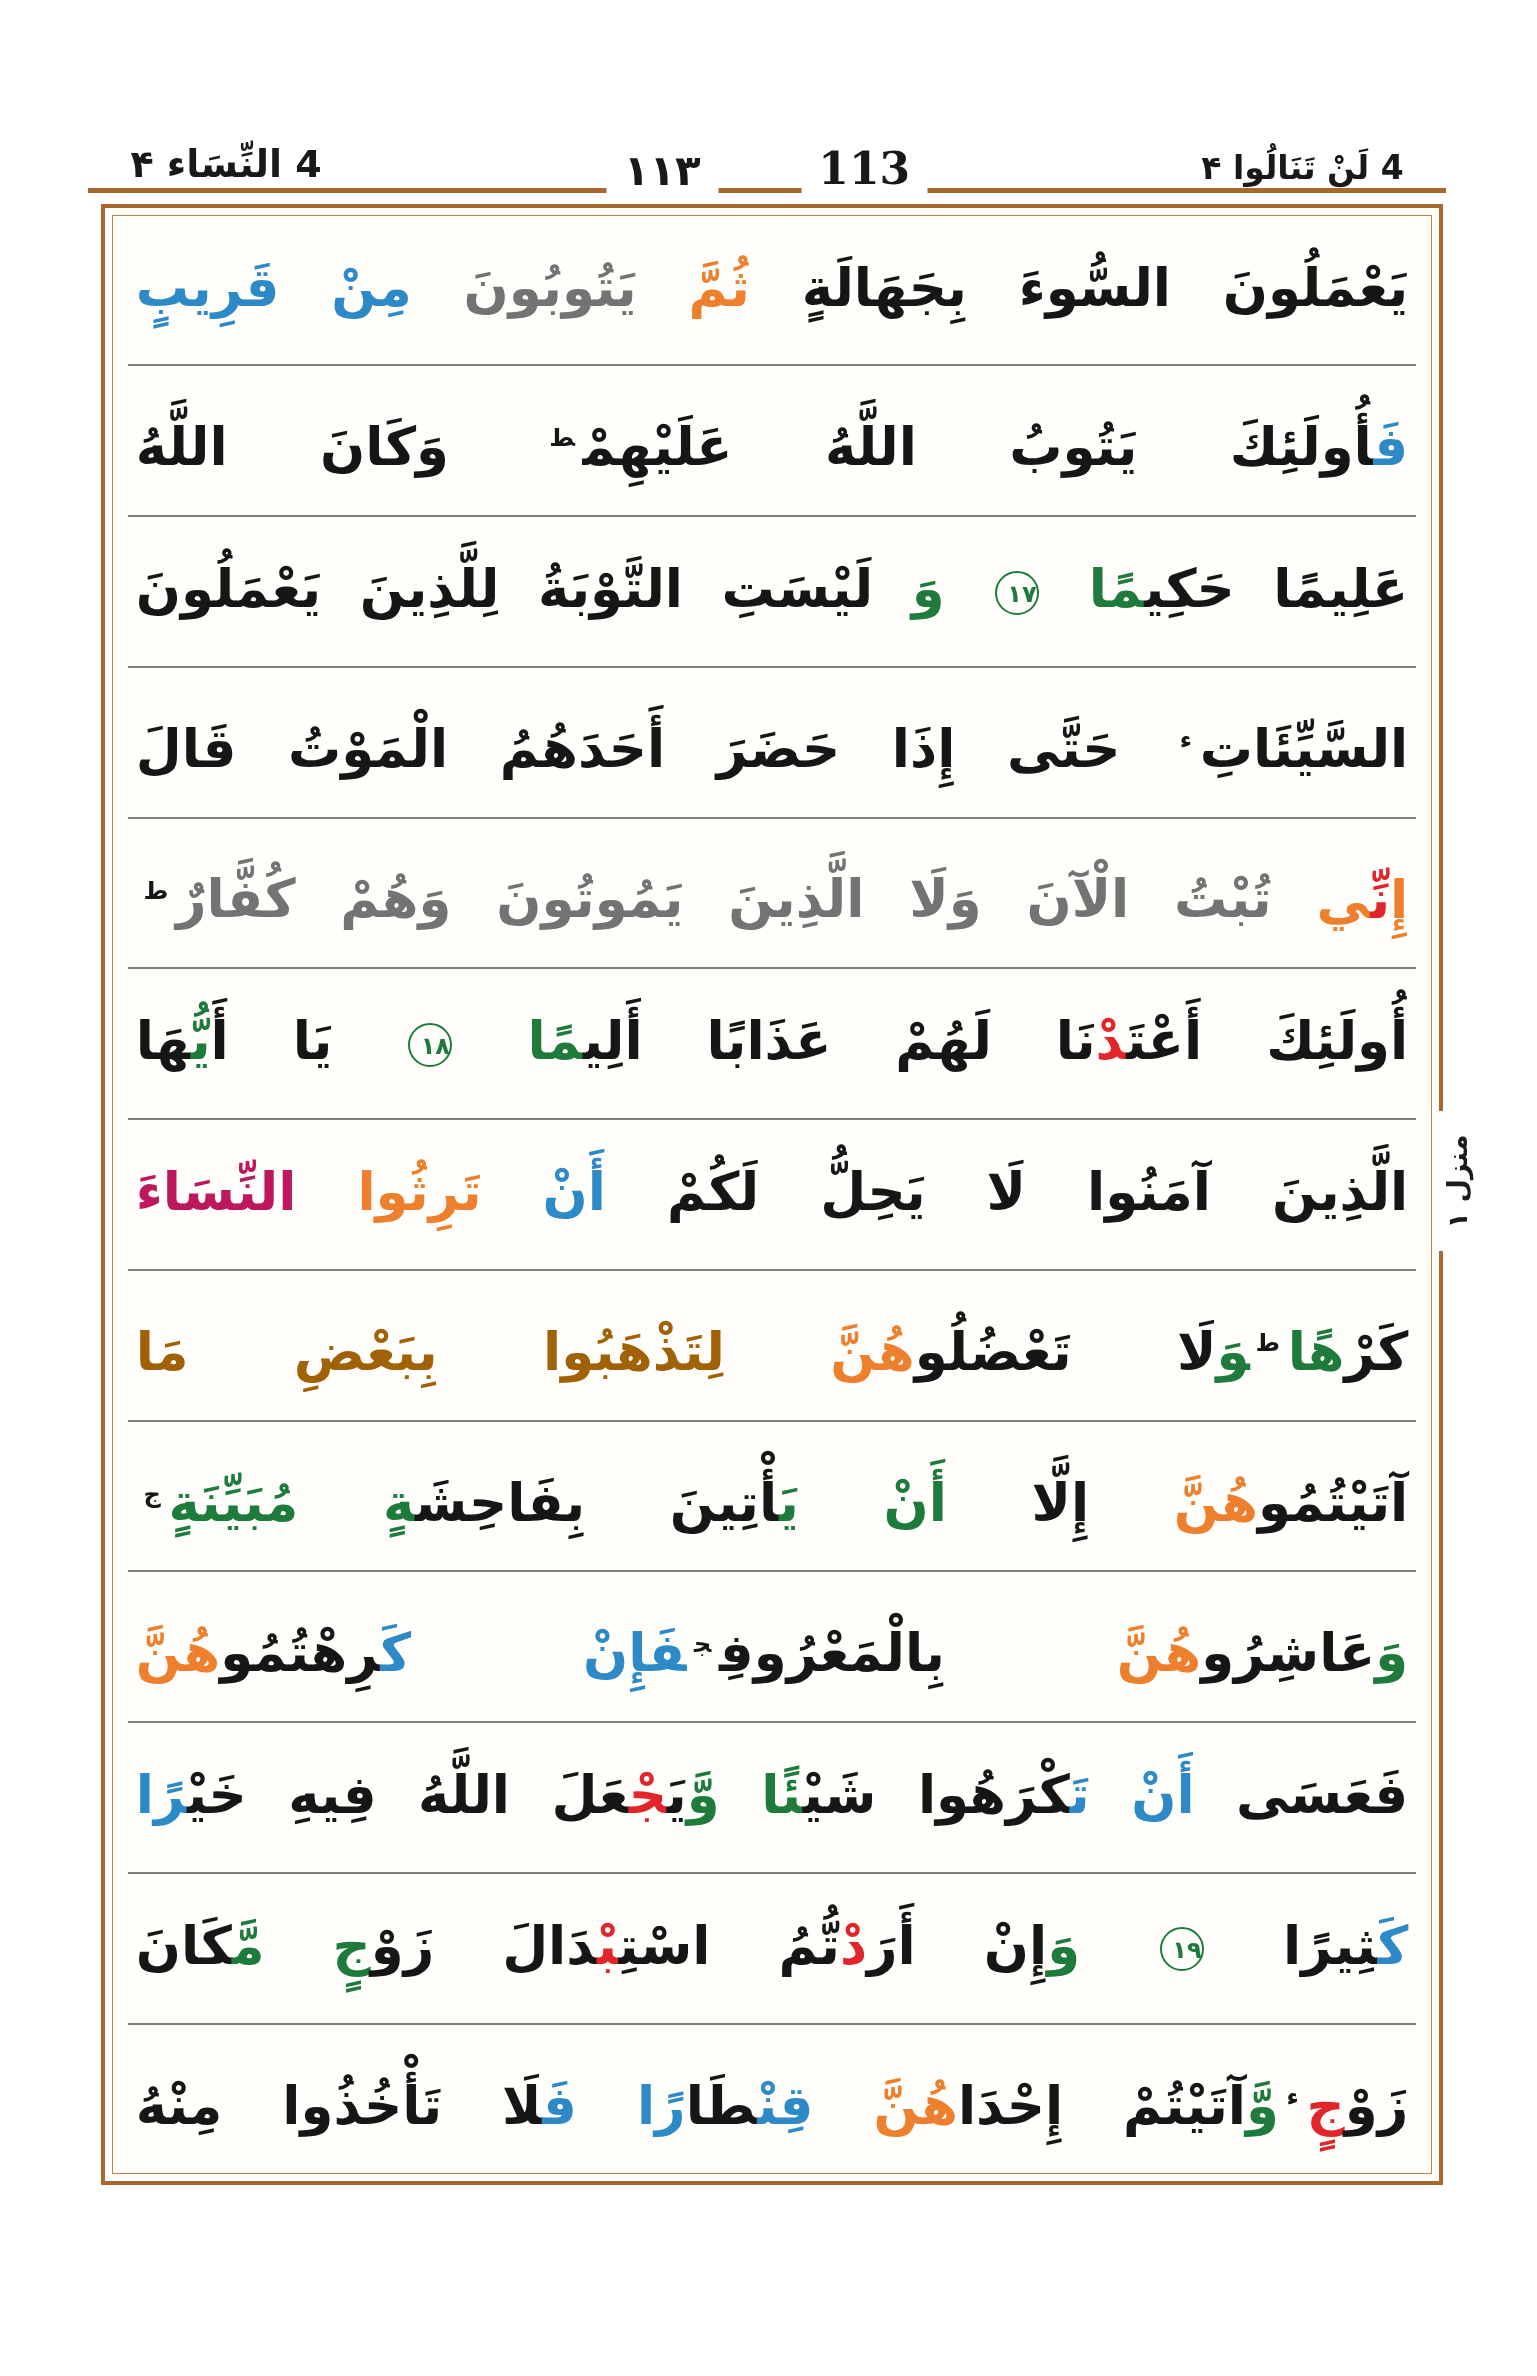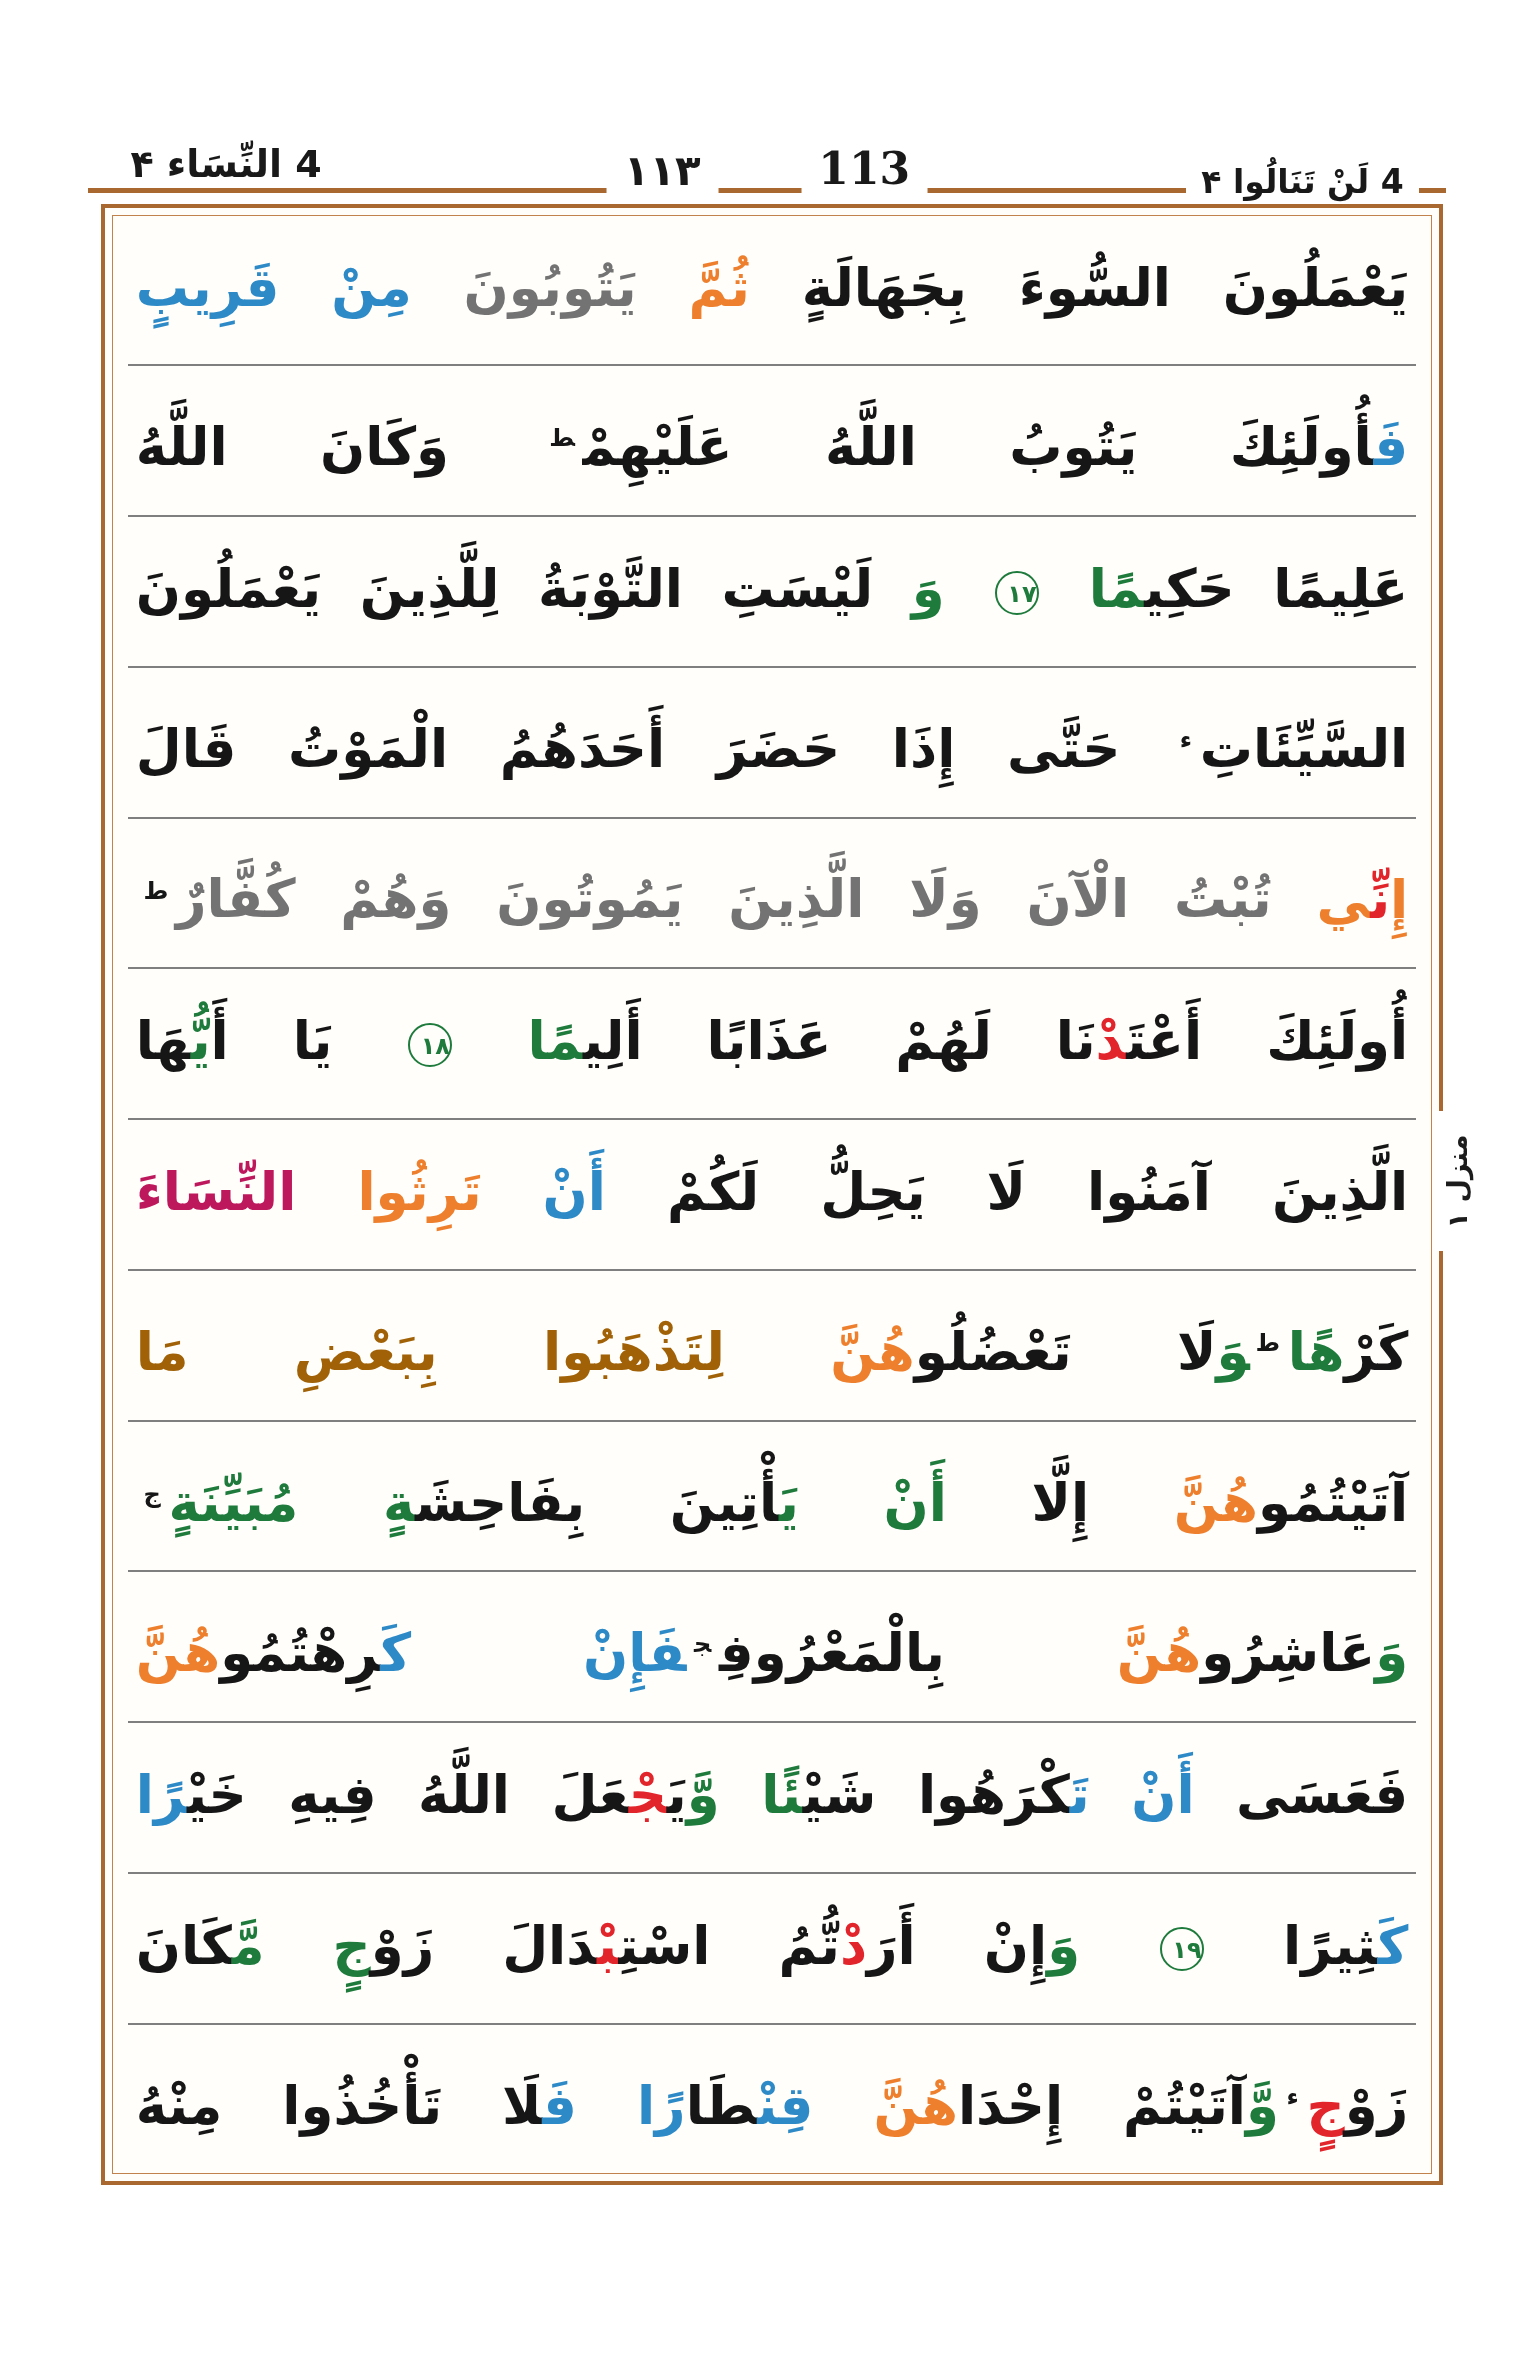--- a/index.html
+++ b/index.html
@@ -5,21 +5,21 @@
   html,body{margin:0;padding:0;}
   body{
     width:1537px;height:2377px;position:relative;background:#ffffff;
     font-family:"DejaVu Sans", sans-serif;overflow:hidden;
   }
   
   .page-header{position:absolute;left:88px;top:140px;width:1358px;height:61px;}
   .header-rule{position:absolute;left:0;right:0;top:48px;height:4.8px;background:var(--brown,#a9682f);}
   .header-item{position:absolute;background:#ffffff;padding:0 15.4px;font-weight:bold;direction:rtl;color:#191919;white-space:nowrap;}
   .header-surah{left:27px;top:1.9px;font-size:38px;text-align:right;}
-  .header-juz{right:27px;top:22px;font-size:33px;}
+  .header-juz{right:27px;top:8px;font-size:33px;}
   .header-center{position:absolute;left:50%;top:0;transform:translateX(-50%);display:flex;direction:ltr;gap:83px;background:transparent;}
   .header-center .num{background:#ffffff;padding:0 17.3px;font-weight:bold;color:#191919;}
   .num-ar{font-size:42px;line-height:61px;}
   .num-en{font-size:44px;line-height:58px;font-family:"DejaVu Serif", serif;}
   
   .frame{
     position:absolute;left:101px;top:204px;width:1342px;height:1981px;
     border:4.8px solid var(--brown,#a9682f);box-sizing:border-box;background:#fffefb;
   }
   .frame-inner{position:absolute;top:6.7px;left:6.7px;right:6.7px;bottom:6.7px;border:1.9px solid var(--brown-light,#c1824e);}

